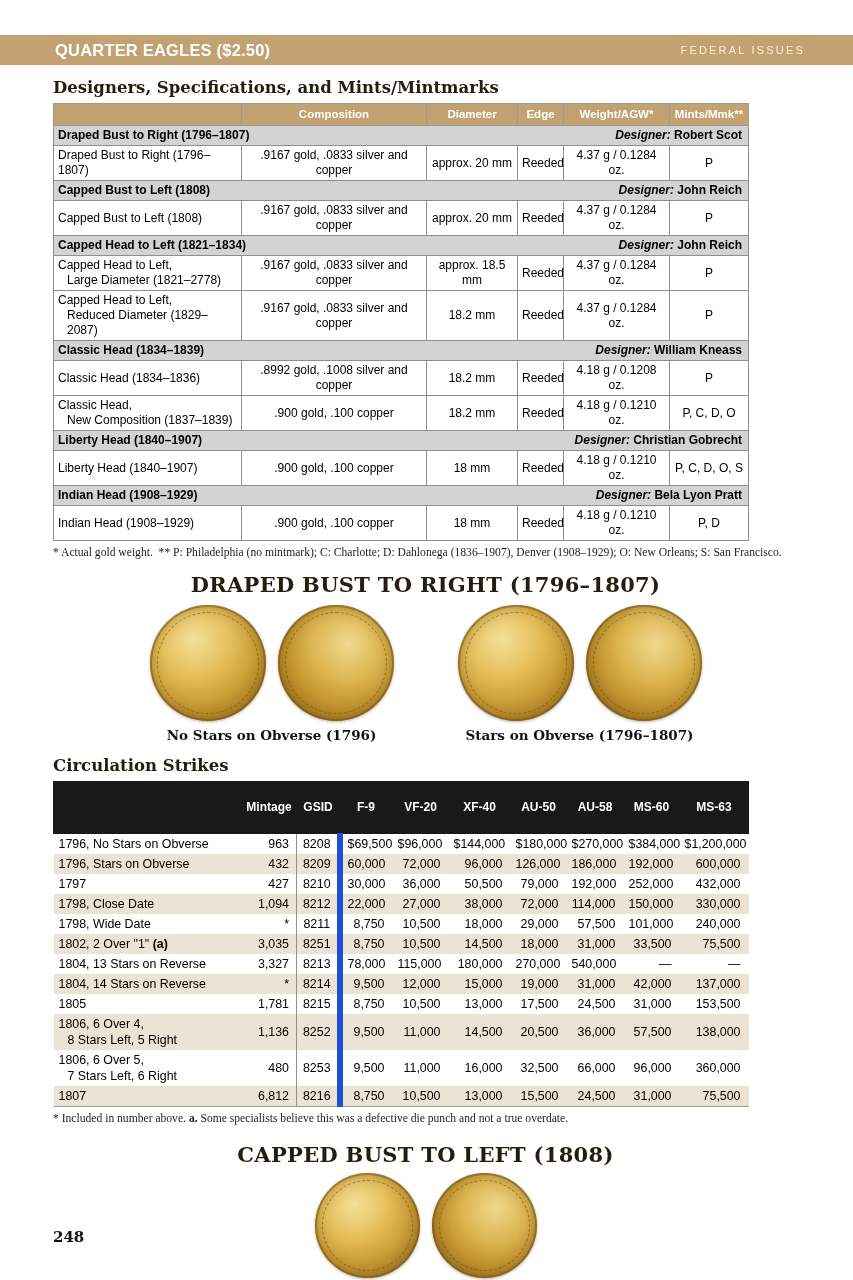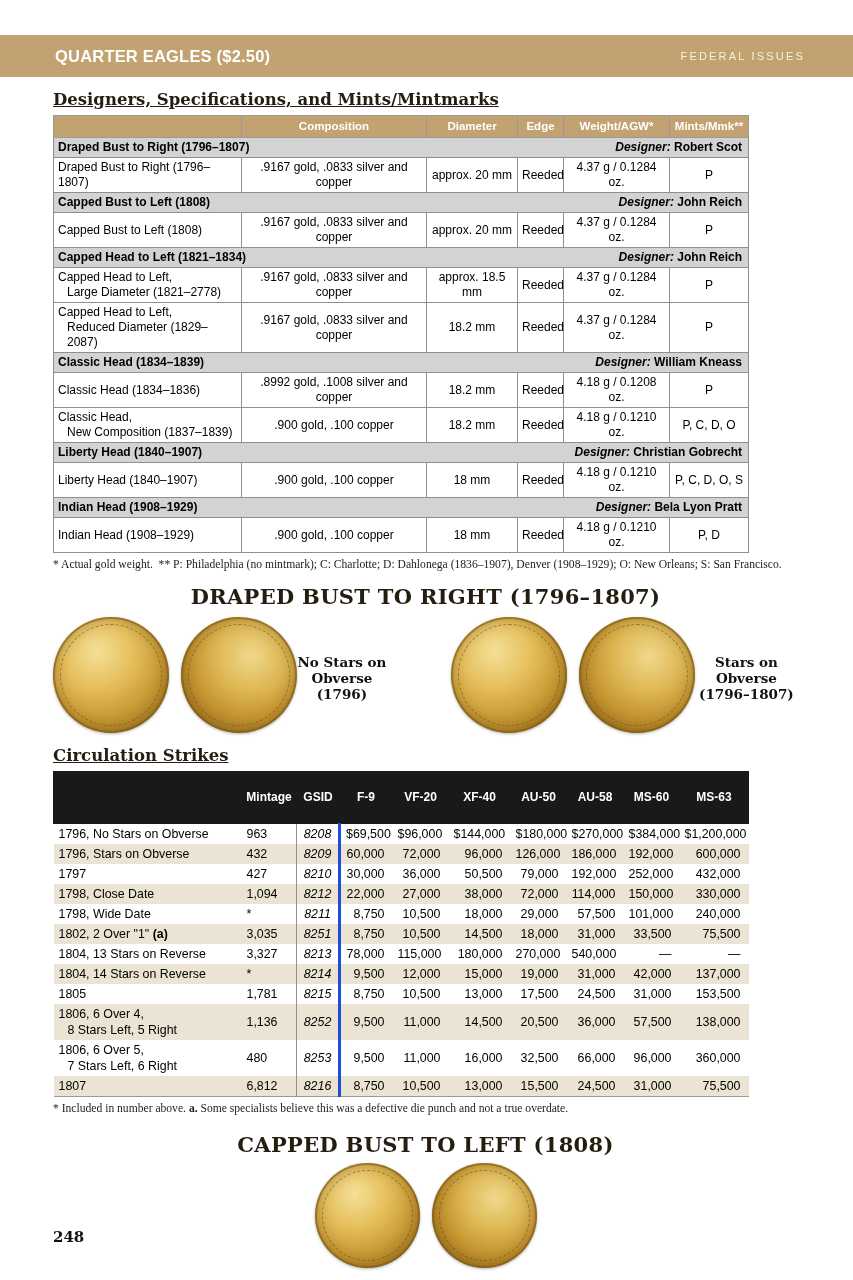--- a/index.html
+++ b/index.html
@@ -4,34 +4,33 @@
 <style>
   html, body { margin:0; padding:0; }
   body {
     width:853px; height:1280px; position:relative; overflow:hidden;
     background:#ffffff; color:#000;
     font-family:"Liberation Sans", sans-serif;
     -webkit-font-smoothing:antialiased;
   }
   
   .topbar {
-    margin-top:35px; height:42px; background:#c2a270;
+    margin-top:35px; height:30px; background:#c2a270;
     display:flex; align-items:center; justify-content:space-between;
     padding:0 48px 0 55px;
   }
   .bar-title { color:#fff; font-weight:bold; font-size:16.5px; letter-spacing:.2px; }
   .bar-right { color:#f6f0e3; font-size:11px; letter-spacing:2.2px; }
 
   .content { padding:0 55px 0 53px; }
 
   h2.subhead {
     font-family:"DejaVu Serif","Liberation Serif",serif;
     font-size:16.5px; font-weight:bold; color:#241d10;
     margin:13px 0 6px 0;
-    text-decoration:underline;
   }
   h1.section-title {
     font-family:"DejaVu Serif","Liberation Serif",serif;
     font-size:21px; font-weight:bold; color:#241d10;
     text-align:center; letter-spacing:.3px; margin:12px 0 4px 0;
   }
 
   
   table.spec {
     border-collapse:collapse; table-layout:fixed; width:695px;
@@ -52,21 +51,21 @@
 
   p.footnote {
     font-family:"Liberation Serif","DejaVu Serif",serif;
     font-size:11.6px; line-height:14px; color:#1c1c1c; margin:5px 0 0 0;
   }
   p.footnote b { font-weight:bold; }
 
   
   .coins-row { display:flex; justify-content:center; gap:64px; margin-top:8px; }
   .coins-row.single { gap:12px; margin-top:6px; }
-  figure.pair { margin:0; display:flex; flex-direction:row; align-items:center; }
+  figure.pair { margin:0; display:flex; flex-direction:column; align-items:center; }
   .pair .coins { display:flex; gap:12px; }
   .coin {
     width:116px; height:116px; border-radius:50%; position:relative;
     background:radial-gradient(circle at 38% 30%, #f4e098 0%, #e6c05d 32%, #cc9e38 58%, #a4781f 84%, #7c5a15 100%);
     box-shadow: inset 0 0 0 2px rgba(122,87,22,.55), inset 0 0 16px rgba(90,60,10,.45), 0 1px 3px rgba(0,0,0,.3);
   }
   .coin.rev { background:radial-gradient(circle at 60% 34%, #f0d98c 0%, #ddb652 34%, #c3932f 60%, #99701c 86%, #745313 100%); }
   .coin::after {
     content:""; position:absolute; top:7px; left:7px; right:7px; bottom:7px;
     border-radius:50%; border:1.5px dashed rgba(110,75,15,.55);
@@ -83,22 +82,22 @@
     font-size:12.4px; line-height:16px; border-bottom:1px solid #9a9a9a;
   }
   .strikes th {
     background:#191919; color:#fff; font-weight:bold; font-size:12px;
     padding:18px 4px; text-align:center; line-height:15px; border:1px solid #191919;
   }
   .strikes td { padding:2px 5px; }
   .strikes tr.alt td { background:#ebe3d3; }
   .strikes td.name { text-align:left; }
   .strikes td.name .l2 { display:block; padding-left:9px; }
-  .strikes td.mint { padding-right:7px; }
-  .strikes td.gsid { text-align:center; border-left:1px solid #8f8f8f; border-right:3px solid #1d4ed8;font-style:italic; }
+  .strikes td.mint { text-align:right; padding-right:7px; }
+  .strikes td.gsid { text-align:center; border-left:1px solid #8f8f8f; border-right:6px solid #1d4ed8; }
   .strikes td.price { text-align:right; padding-right:8px; }
 
   .pagenum {
     position:absolute; left:53px; top:1228px;
     font-family:"DejaVu Serif","Liberation Serif",serif;
     font-weight:bold; font-size:15px; color:#111;
   }
 </style>
 </head>
 <body>

